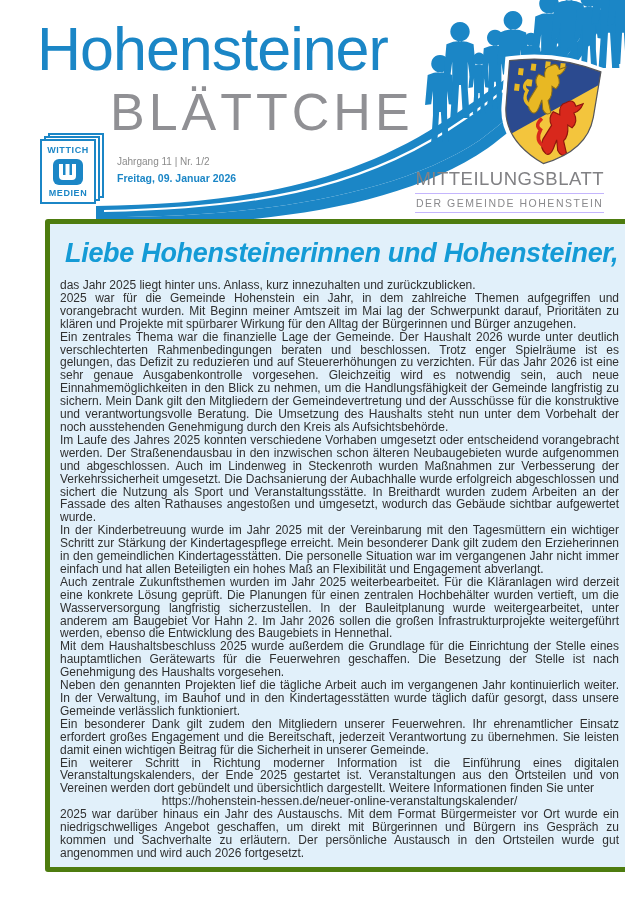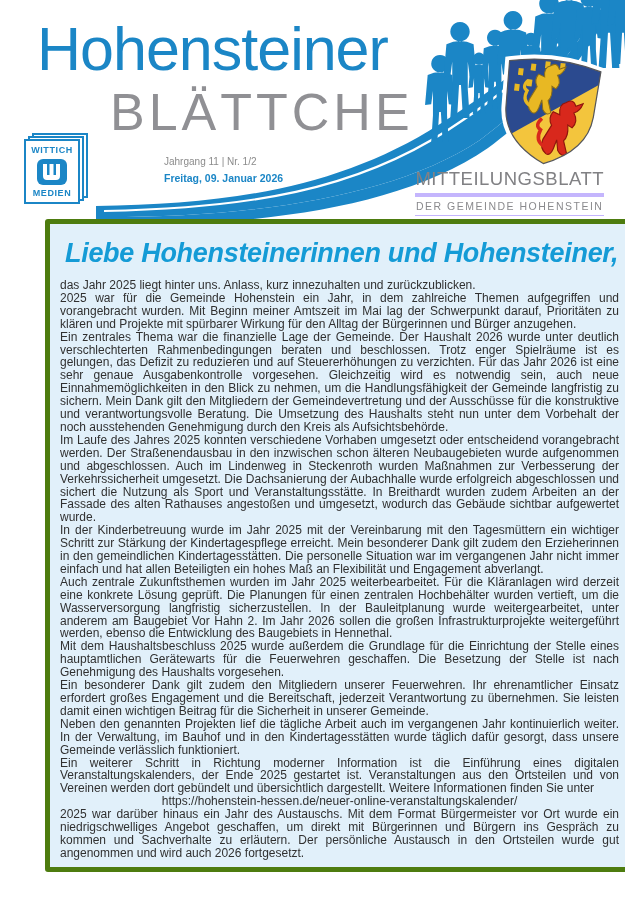--- a/index.html
+++ b/index.html
@@ -18,44 +18,44 @@
     position:absolute;left:37px;top:14px;
     font-size:61px;font-weight:normal;letter-spacing:-1px;
     color:#1b86c6;
   }
   .title2{
     position:absolute;left:110px;top:82px;
     font-size:52px;font-weight:normal;letter-spacing:4px;
     color:#909094;
   }
   .publisher-logo{
-    position:absolute;left:24px;top:139px;width:60px;height:69px;padding-left:33px;
+    position:absolute;left:40px;top:139px;width:60px;height:69px;padding-left:33px;
   }
   .logo-layer{
     position:absolute;width:56px;height:65px;background:#fff;
     border:2px solid #1b86c6;box-sizing:border-box;
   }
   .logo-layer.l3{left:8px;top:-6px;}
   .logo-layer.l2{left:4px;top:-3px;}
   .logo-card{
     position:absolute;left:0;top:0;width:56px;height:65px;
     background:#fff;border:2px solid #1b86c6;box-sizing:border-box;
     display:flex;flex-direction:column;align-items:center;justify-content:space-between;
     padding:4px 2px;z-index:2;
   }
   .logo-word{font-size:9px;font-weight:bold;color:#1b86c6;letter-spacing:0.6px;}
-  .issue-block{position:absolute;left:117px;top:155px;line-height:14px;margin-left:47px;}
+  .issue-block{position:absolute;left:117px;top:155px;line-height:14px;}
   .issue-info{font-size:10px;color:#8b8b8b;}
   .issue-date{font-size:10.5px;font-weight:bold;color:#1b86c6;margin-top:2px;}
   .pub-type{
     position:absolute;right:21px;top:168px;text-align:center;z-index:5;
   }
   .pub-type .line1{
     font-size:18.5px;color:#818184;letter-spacing:0.5px;
-    padding-bottom:3px;border-bottom:4px solid #c4b5fd;
+    padding-bottom:3px;border-bottom:1px solid #c4b5fd;
   }
   .pub-type .line2{
     font-size:10.5px;color:#8a8a8d;letter-spacing:1.5px;
     padding:3px 0 3px 0;border-bottom:1px solid #c4b5fd;
   }
   
   .letter-panel{
     position:absolute;left:45px;top:219px;width:588px;height:653px;
     box-sizing:border-box;
     background:#e1f0fa;border:5px solid #4d7c0f;border-radius:3px;
@@ -177,22 +177,22 @@
   <main class="letter-panel">
     <h1 class="letter-headline">Liebe Hohensteinerinnen und Hohensteiner,</h1>
     <div class="letter-body">
       <p>das Jahr 2025 liegt hinter uns. Anlass, kurz innezuhalten und zurückzublicken.</p>
       <p>2025 war für die Gemeinde Hohenstein ein Jahr, in dem zahlreiche Themen aufgegriffen und vorangebracht wurden. Mit Beginn meiner Amtszeit im Mai lag der Schwerpunkt darauf, Prioritäten zu klären und Projekte mit spürbarer Wirkung für den Alltag der Bürgerinnen und Bürger anzugehen.</p>
       <p>Ein zentrales Thema war die finanzielle Lage der Gemeinde. Der Haushalt 2026 wurde unter deutlich verschlechterten Rahmenbedingungen beraten und beschlossen. Trotz enger Spielräume ist es gelungen, das Defizit zu reduzieren und auf Steuererhöhungen zu verzichten. Für das Jahr 2026 ist eine sehr genaue Ausgabenkontrolle vorgesehen. Gleichzeitig wird es notwendig sein, auch neue Einnahmemöglichkeiten in den Blick zu nehmen, um die Handlungsfähigkeit der Gemeinde langfristig zu sichern. Mein Dank gilt den Mitgliedern der Gemeindevertretung und der Ausschüsse für die konstruktive und verantwortungsvolle Beratung. Die Umsetzung des Haushalts steht nun unter dem Vorbehalt der noch ausstehenden Genehmigung durch den Kreis als Aufsichtsbehörde.</p>
       <p>Im Laufe des Jahres 2025 konnten verschiedene Vorhaben umgesetzt oder entscheidend vorangebracht werden. Der Straßenendausbau in den inzwischen schon älteren Neubaugebieten wurde aufgenommen und abgeschlossen. Auch im Lindenweg in Steckenroth wurden Maßnahmen zur Verbesserung der Verkehrssicherheit umgesetzt. Die Dachsanierung der Aubachhalle wurde erfolgreich abgeschlossen und sichert die Nutzung als Sport und Veranstaltungsstätte. In Breithardt wurden zudem Arbeiten an der Fassade des alten Rathauses angestoßen und umgesetzt, wodurch das Gebäude sichtbar aufgewertet wurde.</p>
       <p>In der Kinderbetreuung wurde im Jahr 2025 mit der Vereinbarung mit den Tagesmüttern ein wichtiger Schritt zur Stärkung der Kindertagespflege erreicht. Mein besonderer Dank gilt zudem den Erzieherinnen in den gemeindlichen Kindertagesstätten. Die personelle Situation war im vergangenen Jahr nicht immer einfach und hat allen Beteiligten ein hohes Maß an Flexibilität und Engagement abverlangt.</p>
       <p>Auch zentrale Zukunftsthemen wurden im Jahr 2025 weiterbearbeitet. Für die Kläranlagen wird derzeit eine konkrete Lösung geprüft. Die Planungen für einen zentralen Hochbehälter wurden vertieft, um die Wasserversorgung langfristig sicherzustellen. In der Bauleitplanung wurde weitergearbeitet, unter anderem am Baugebiet Vor Hahn 2. Im Jahr 2026 sollen die großen Infrastrukturprojekte weitergeführt werden, ebenso die Entwicklung des Baugebiets in Hennethal.</p>
       <p>Mit dem Haushaltsbeschluss 2025 wurde außerdem die Grundlage für die Einrichtung der Stelle eines hauptamtlichen Gerätewarts für die Feuerwehren geschaffen. Die Besetzung der Stelle ist nach Genehmigung des Haushalts vorgesehen.</p>
+      <p>Neben den genannten Projekten lief die tägliche Arbeit auch im vergangenen Jahr kontinuierlich weiter. In der Verwaltung, im Bauhof und in den Kindertagesstätten wurde täglich dafür gesorgt, dass unsere Gemeinde verlässlich funktioniert.</p>
       <p>Ein besonderer Dank gilt zudem den Mitgliedern unserer Feuerwehren. Ihr ehrenamtlicher Einsatz erfordert großes Engagement und die Bereitschaft, jederzeit Verantwortung zu übernehmen. Sie leisten damit einen wichtigen Beitrag für die Sicherheit in unserer Gemeinde.</p>
-      <p>Neben den genannten Projekten lief die tägliche Arbeit auch im vergangenen Jahr kontinuierlich weiter. In der Verwaltung, im Bauhof und in den Kindertagesstätten wurde täglich dafür gesorgt, dass unsere Gemeinde verlässlich funktioniert.</p>
       <p>Ein weiterer Schritt in Richtung moderner Information ist die Einführung eines digitalen Veranstaltungskalenders, der Ende 2025 gestartet ist. Veranstaltungen aus den Ortsteilen und von Vereinen werden dort gebündelt und übersichtlich dargestellt. Weitere Informationen finden Sie unter</p>
       <p class="url-line">https://hohenstein-hessen.de/neuer-online-veranstaltungskalender/</p>
       <p>2025 war darüber hinaus ein Jahr des Austauschs. Mit dem Format Bürgermeister vor Ort wurde ein niedrigschwelliges Angebot geschaffen, um direkt mit Bürgerinnen und Bürgern ins Gespräch zu kommen und Sachverhalte zu erläutern. Der persönliche Austausch in den Ortsteilen wurde gut angenommen und wird auch 2026 fortgesetzt.</p>
 
     </div>
 
   </main>
 
 </div>
 

